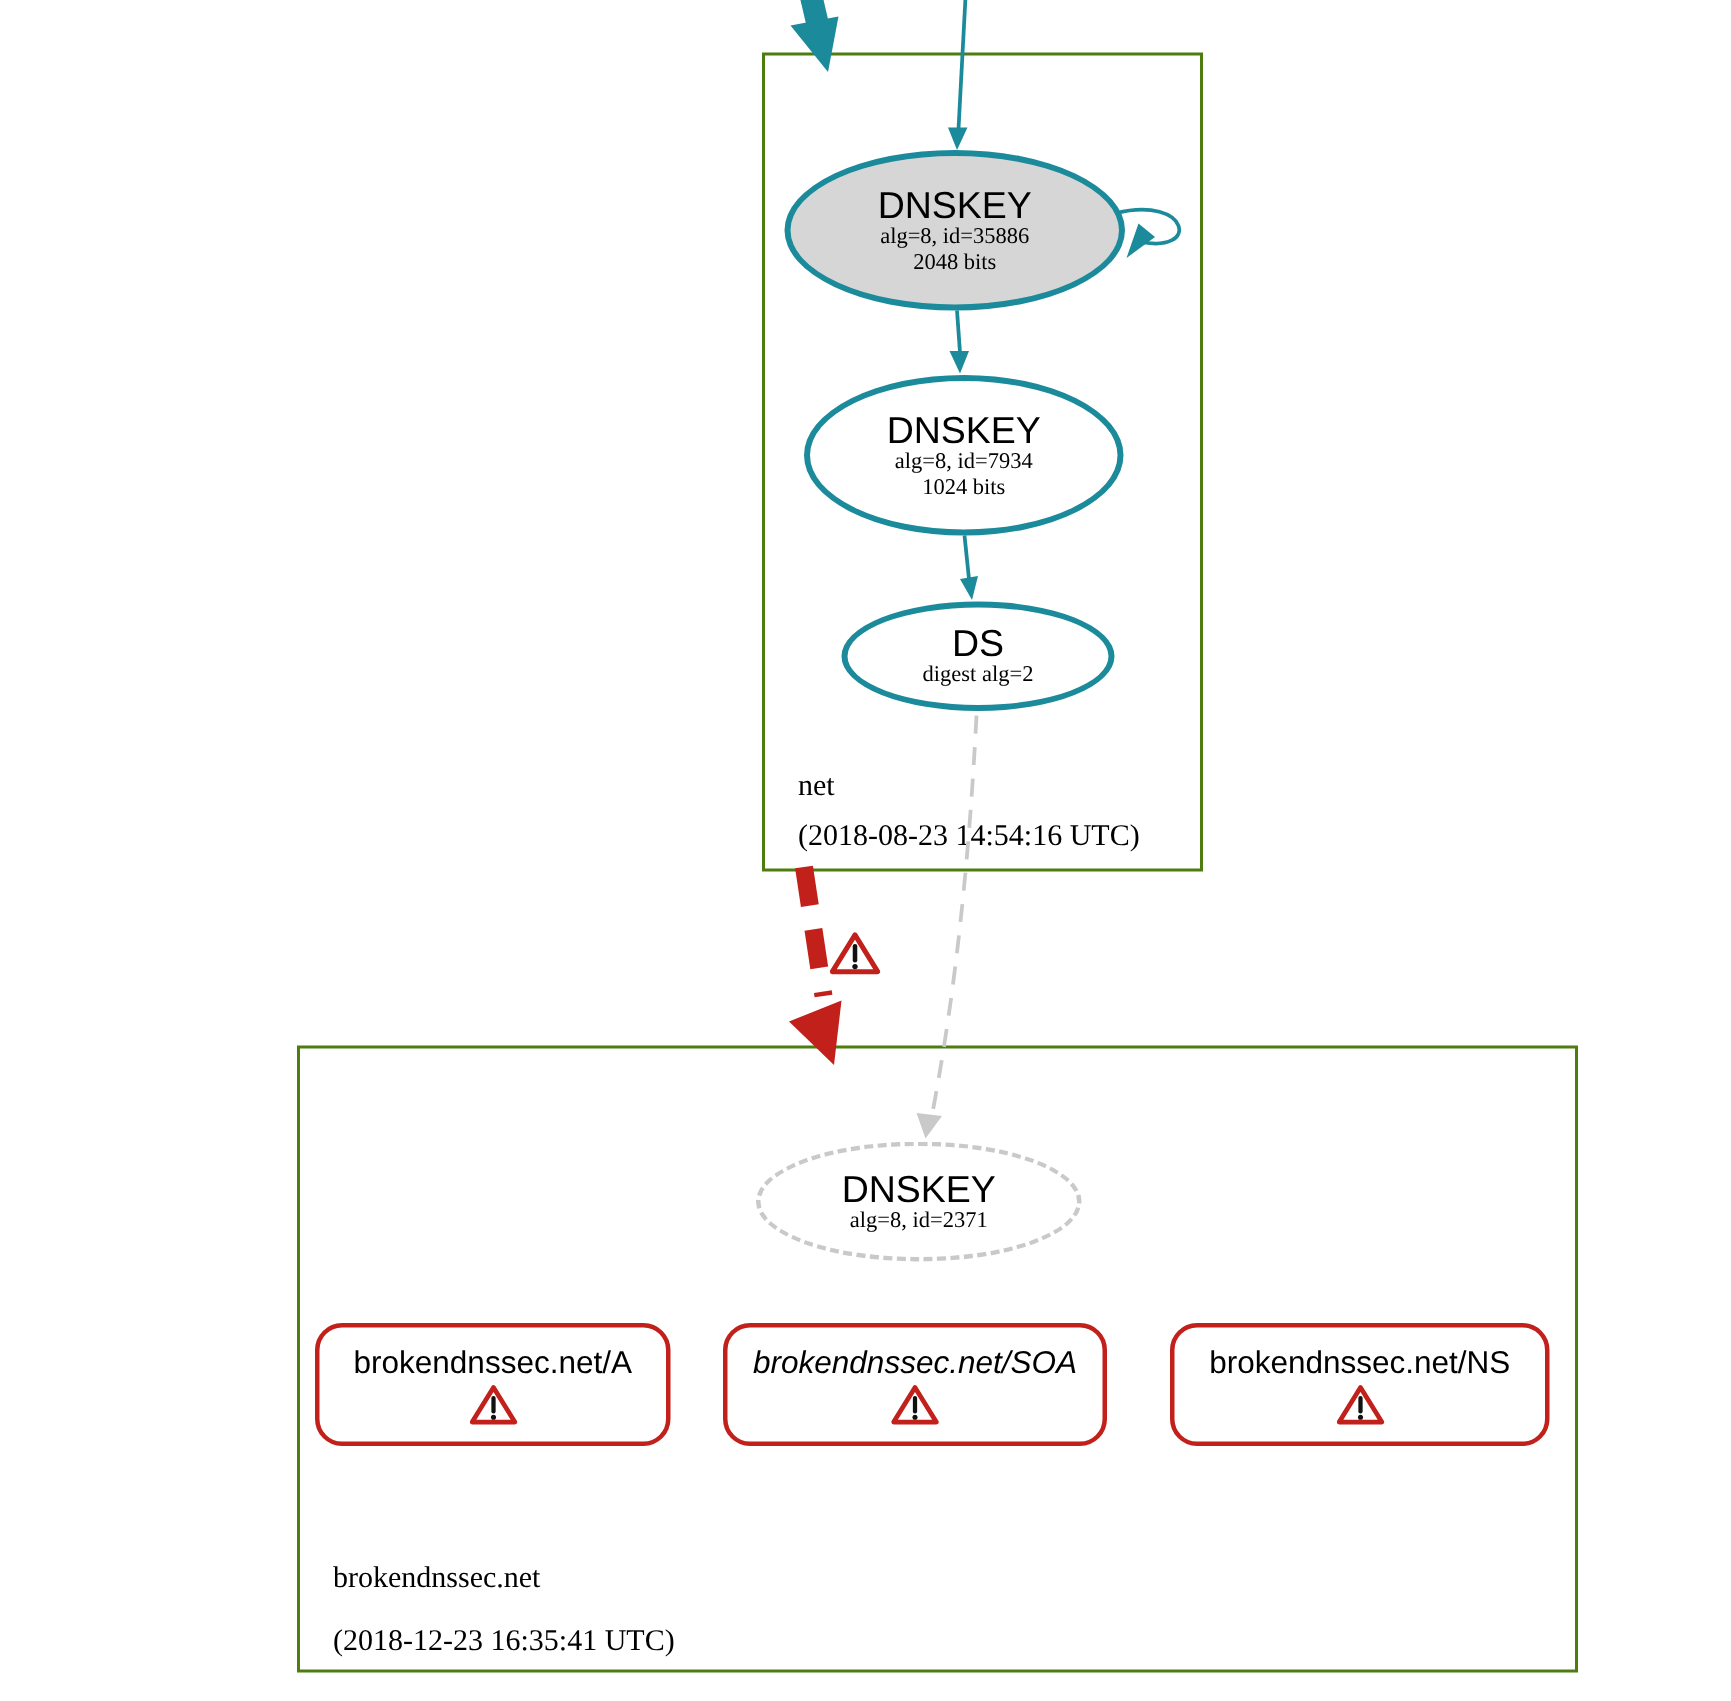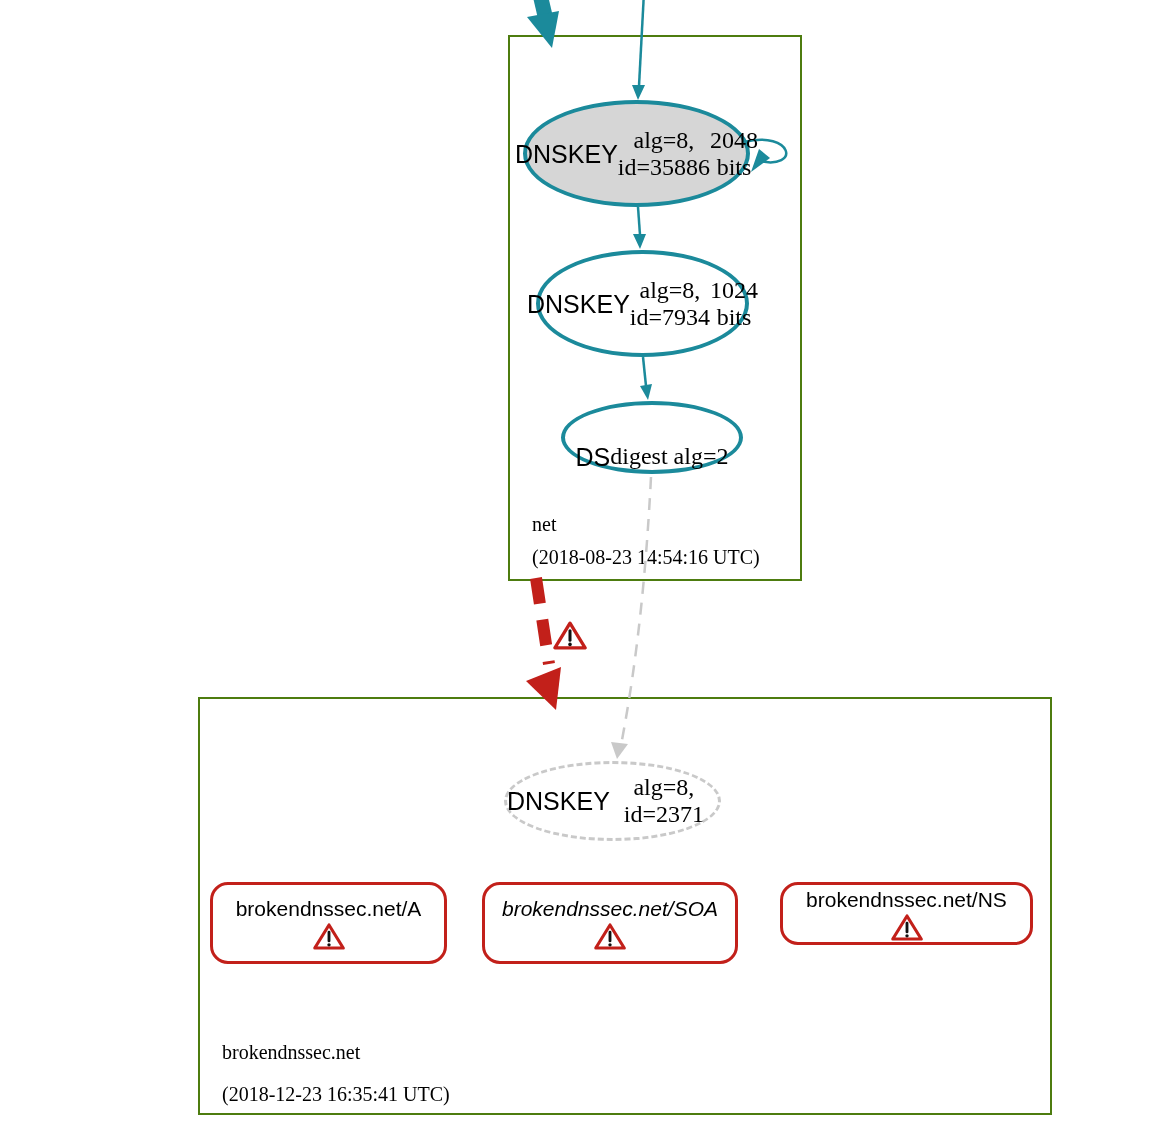--- a/index.html
+++ b/index.html
@@ -14,39 +14,39 @@
   .zone-broken{left:198px;top:697px;width:850px;height:414px;}
   .zone-label{position:absolute;left:22px;font-size:20px;white-space:nowrap;}
   .zone-net .zone-name{top:476px;}
   .zone-net .zone-ts{top:509px;text-align:right;}
   .zone-broken .zone-name{top:342px;}
   .zone-broken .zone-ts{top:384px;}
   
   svg.edges{position:absolute;left:0;top:0;z-index:2;pointer-events:none;}
   
   .node{
-    position:absolute;z-index:3;display:flex;flex-direction:row;align-items:center;
+    position:absolute;z-index:3;display:flex;flex-direction:column;align-items:center;
     justify-content:center;text-align:center;box-sizing:border-box;background:#fff;
   }
   .ellipse{border-radius:50%;}
   .n-ksk{left:523px;top:100px;width:227px;height:107px;background:#d6d6d6;border:4px solid #1b8a9b;}
   .n-zsk{left:536px;top:250px;width:213px;height:107px;border:4px solid #1b8a9b;}
-  .n-ds{left:561px;top:401px;width:182px;height:73px;border:4px solid #1b8a9b;align-items:flex-end;}
+  .n-ds{left:561px;top:401px;width:182px;height:73px;border:4px solid #1b8a9b;}
   .n-broken{left:504px;top:761px;width:217px;height:80px;border:3px dashed #c9c9c9;}
   .ntitle{font-size:25px;line-height:1.04;}
-  .ndetail{font-size:24px;line-height:1.12;}
+  .ndetail{font-size:15px;line-height:1.12;}
   
   .rrset{
     position:absolute;z-index:3;border:3px solid #c2201a;border-radius:18px;background:#fff;
     display:flex;flex-direction:column;align-items:center;justify-content:center;
     gap:1px;box-sizing:border-box;padding-top:2px;
   }
   .r-a{left:210px;top:882px;width:237px;height:82px;}
   .r-soa{left:482px;top:882px;width:256px;height:82px;font-style:italic;}
-  .r-ns{left:780px;top:882px;width:253px;height:63px;}
+  .r-ns{left:780px;top:882px;width:253px;height:82px;}
   .rlabel{font-size:21px;white-space:nowrap;}
   .warn{display:block;line-height:0;}
   .warn-float{position:absolute;left:553px;top:620px;z-index:4;}
 </style>
 </head>
 <body>
 
 <div id="canvas">
 
   <div class="zonebox zone-net">

